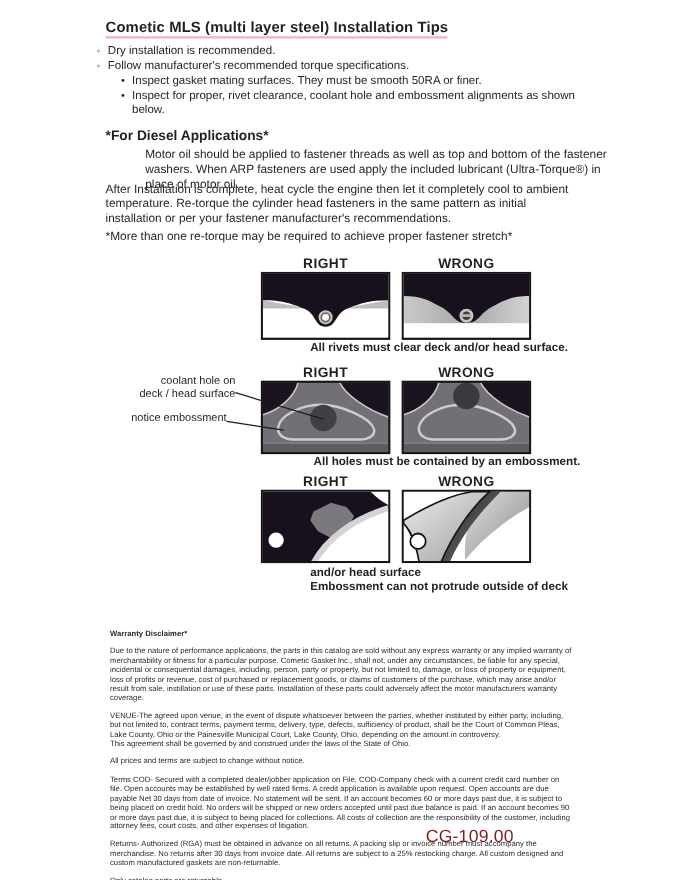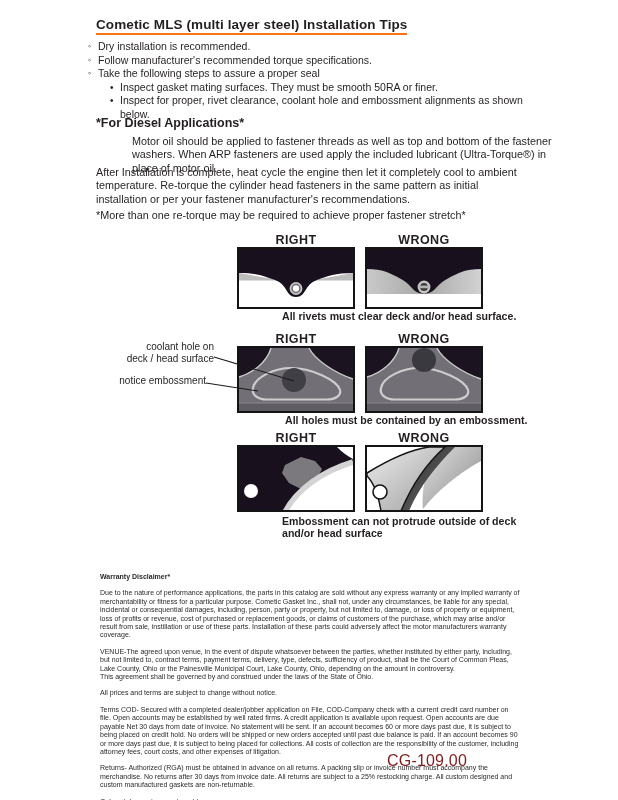--- a/index.html
+++ b/index.html
@@ -5,21 +5,21 @@
   html,body{margin:0;padding:0;}
   body{
     width:618px;height:800px;background:#ffffff;
     font-family:"Liberation Sans",sans-serif;color:#231f20;
     position:relative;overflow:hidden;
   }
   .abs{position:absolute;}
   
   .page-title{
     left:96px;top:17px;font-size:13.5px;font-weight:bold;
-    border-bottom:2px solid #f97316;padding-bottom:1px;letter-spacing:.1px;
+    border-bottom:2px solid #f9a8d4;padding-bottom:1px;letter-spacing:.1px;
   }
   
   .tips{left:88px;top:40px;width:440px;font-size:10.5px;line-height:13.6px;}
   .tip{position:relative;padding-left:10px;}
   .tip::before{content:"\25E6";position:absolute;left:0;top:0;font-size:9px;}
   .subtip{position:relative;padding-left:10px;margin-left:22px;}
   .subtip::before{content:"\2022";position:absolute;left:0;top:0;font-size:10px;}
   
   .diesel-heading{left:96px;top:116px;font-size:12.5px;font-weight:bold;}
   .para{left:96px;width:428px;font-size:10.8px;line-height:13.4px;}
@@ -43,21 +43,20 @@
 </head>
 <body>
 
 <div>
 
   <div class="abs page-title">Cometic MLS (multi layer steel) Installation Tips</div>
 
   <div class="abs tips">
     <div class="tip">Dry installation is recommended.</div>
     <div class="tip">Follow manufacturer's recommended torque specifications.</div>
-    <div class="tip">Take the following steps to assure a proper seal</div>
     <div class="subtip">Inspect gasket mating surfaces.  They must be smooth 50RA or finer.</div>
     <div class="subtip">Inspect for proper, rivet clearance, coolant hole and embossment alignments as shown below.</div>
   </div>
 
   <div class="abs diesel-heading">*For Diesel Applications*</div>
   <div class="abs para p1">Motor oil should be applied to fastener threads as well as top and bottom of the fastener washers. When ARP fasteners are used apply the included lubricant (Ultra-Torque®) in place of motor oil.</div>
   <div class="abs para p2">After Installation is complete, heat cycle the engine then let it completely cool to ambient temperature. Re-torque the cylinder head fasteners in the same pattern as initial installation or per your fastener manufacturer's recommendations.</div>
   <div class="abs para p3">*More than one re-torque may be required to achieve proper fastener stretch*</div>
 
   <div class="abs dg-headers" style="top:233px;">
@@ -172,22 +171,22 @@
       </defs>
       <rect width="118" height="67" fill="#ffffff"></rect>
       <path d="M78,2 H116 V16 C94,28 72,46 58,64 C56,42 62,18 78,2 Z" fill="url(#cornerGrad)"></path>
       <path d="M72,2 H90 C72,20 54,42 44,66 L34,66 C42,42 56,18 72,2 Z" fill="url(#darkGrad)"></path>
       <path d="M2,28 C28,12 50,4 64,2 H80 C62,18 46,42 36,66 L16,66 C13,48 7,36 2,31 Z" fill="url(#bandGrad)" stroke="#141414" stroke-width="1.5"></path>
       <circle cx="15" cy="47" r="7" fill="#ffffff" stroke="#141414" stroke-width="1.6"></circle>
       <rect x="1" y="1" width="116" height="65" fill="none" stroke="#141414" stroke-width="2"></rect>
     </svg>
   </div>
   <div class="abs" style="left:237px;top:515px;">
+    <div class="dg-caption">and/or head surface</div>
     <div class="dg-caption">Embossment can not protrude outside of deck</div>
-    <div class="dg-caption">and/or head surface</div>
   </div>
 
   <div class="abs legal">
     <div class="hd">Warranty Disclaimer*</div>
     <div class="gap8"></div>
     <div>Due to the nature of performance applications, the parts in this catalog are sold without any express warranty or any implied warranty of merchantability or fitness for a particular purpose.  Cometic Gasket Inc., shall not, under any circumstances, be liable for any special, incidental or consequential damages, including, person, party or property, but not limited to, damage, or loss of property or equipment, loss of profits or revenue, cost of purchased or replacement goods, or claims of customers of the purchase, which may arise and/or result from sale, instillation or use of these parts.  Installation of these parts could adversely affect the motor manufacturers warranty coverage.</div>
     <div class="gap8"></div>
     <div>VENUE-The agreed upon venue, in the event of dispute whatsoever between the parties, whether instituted by either party, including, but not limited to, contract terms, payment terms, delivery, type, defects, sufficiency of product, shall be the Court of Common Pleas, Lake County, Ohio or the Painesville Municipal Court, Lake County, Ohio, depending on the amount in controversy.</div>
     <div>This agreement shall be governed by and construed under the laws of the State of Ohio.</div>
     <div class="gap8"></div>

